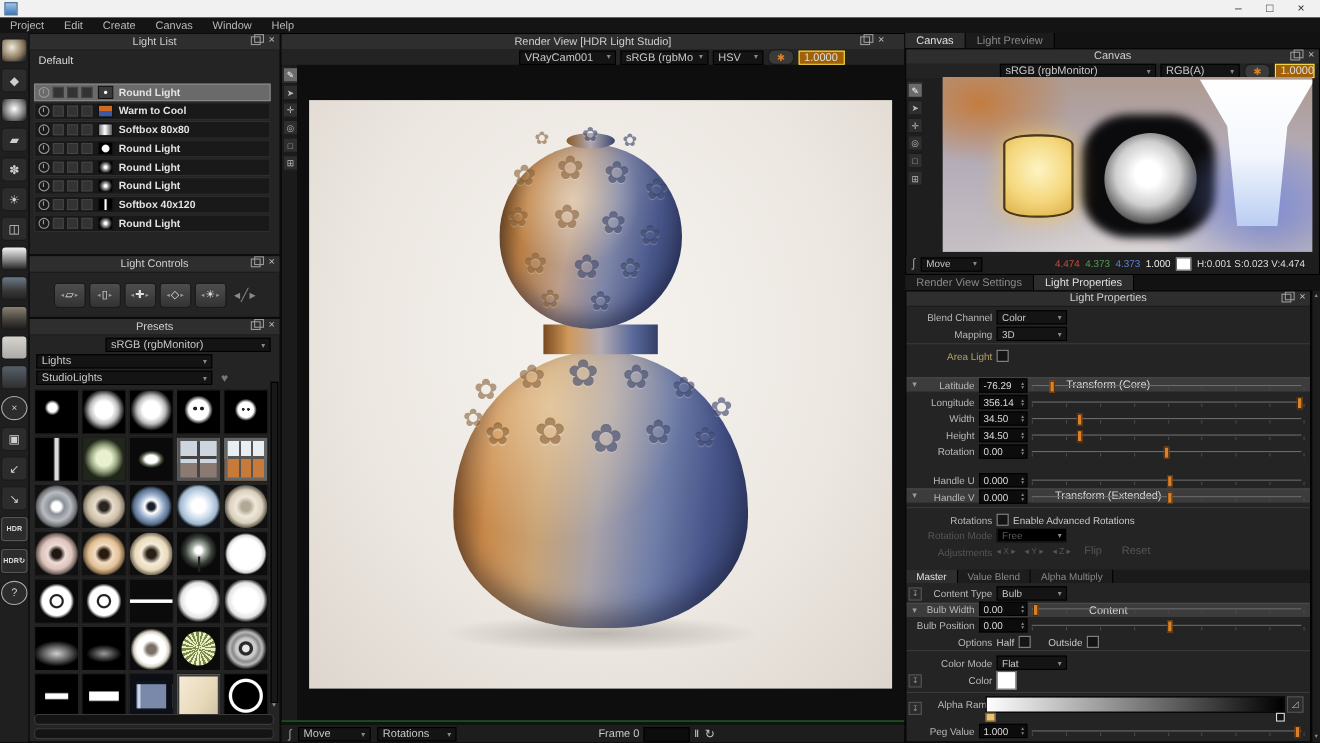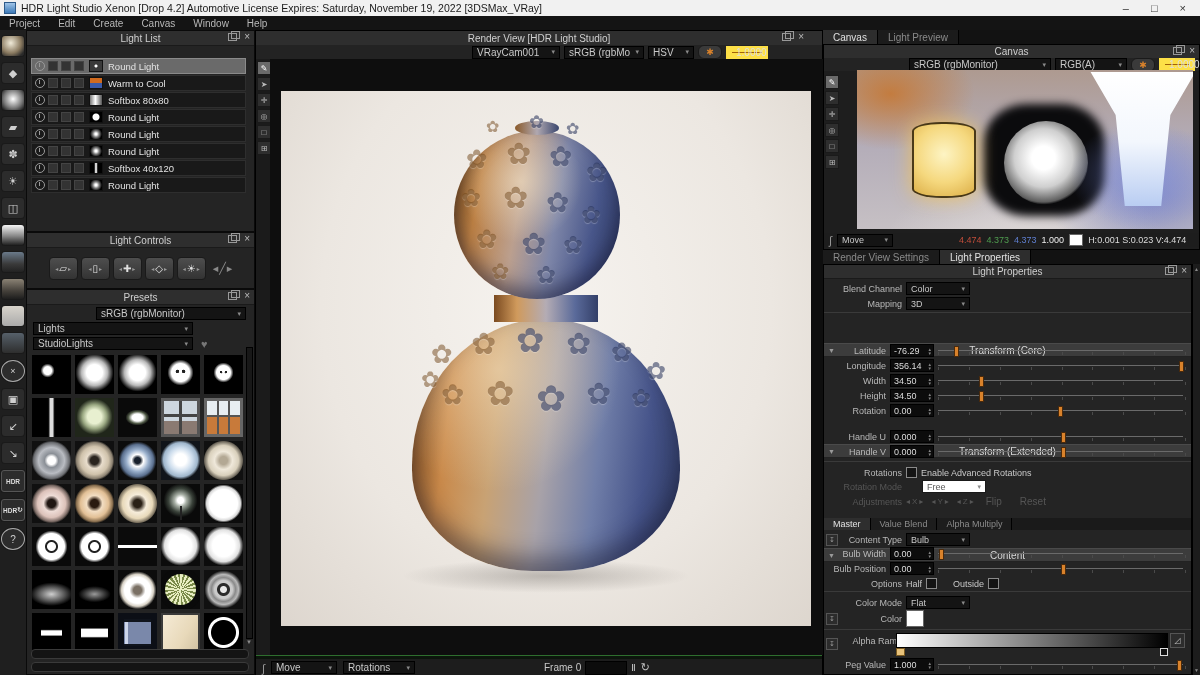--- a/index.html
+++ b/index.html
@@ -21,21 +21,21 @@
   .phead{height:14px;background:#2e2e2e;border-bottom:1px solid #1a1a1a;display:flex;
          align-items:center;justify-content:center;position:relative;color:#cfcfcf;}
   .hicons{position:absolute;right:4px;top:2px;display:flex;gap:7px;align-items:center;color:#9a9a9a;}
   .dock{width:7px;height:6px;border:1px solid #999;position:relative;background:#2e2e2e;}
   .dock::after{content:'';position:absolute;left:2px;top:-3px;width:7px;height:6px;border:1px solid #999;}
   .xclose{font-size:10px;line-height:8px;color:#bbb;}
   .dd{display:inline-flex;align-items:center;background:#141414;border:1px solid #000;
       color:#c8c8c8;padding:0 4px;height:13px;box-sizing:border-box;}
   .dd .ddlabel{flex:1;white-space:nowrap;overflow:hidden;}
   .dd .arr{color:#8a8a8a;font-size:7px;margin-left:5px;}
-  .dd.disabled{color:#5a5a5a;border-color:#1a1a1a;background:#ffffff;margin-left:16px;}
+  .dd.disabled{color:#5a5a5a;border-color:#1a1a1a;background:#000000;}
   .valbox{width:44px;height:13px;background:#0c0c0c;border:1px solid #000;display:flex;
           align-items:center;box-sizing:border-box;flex:none;}
   .valbox .vtext{flex:1;padding-left:3px;font-size:9px;color:#ddd;}
   .spin{display:flex;flex-direction:column;color:#888;font-size:5px;line-height:4px;padding-right:2px;text-align:center;}
   .cb{width:9px;height:9px;border:1px solid #8a8a8a;background:#141414;flex:none;}
   .slider{position:relative;flex:1;height:13px;}
   .slider .track{position:absolute;left:0;right:2px;top:6px;height:1px;background:#6a6a6a;}
   .slider .tick{position:absolute;top:8px;width:1px;height:3px;background:#4a4a4a;}
   .slider .marker{position:absolute;top:2px;width:3px;height:9px;background:#d9822b;border:1px solid #4a2a0c;}
   .sec{height:12px;background:#3c3c3c;border-top:1px solid #4a4a4a;border-bottom:1px solid #222;
@@ -53,21 +53,21 @@
   .tool.cimg{background:linear-gradient(#6a7a8a,#3a3a3a 60%,#222);}
   .tool.cimg2{background:linear-gradient(#8a8274,#44403a 60%,#1e1e1e);}
   .tool.cplane{background:linear-gradient(#d8d4cc,#aaa);}
   .tool.cimg3{background:linear-gradient(#56606a,#2e2e2e);}
   .tool.cx{border-radius:50%;border:1px solid #aaa;background:#2c2c2c;font-size:9px;}
   .tool.thdr{font-size:6.5px;font-weight:bold;letter-spacing:0;color:#ddd;border:1px solid #555;}
   .tool.thelp{border-radius:50%;border:1px solid #aaa;font-size:10px;}
   
   #light-list{left:26px;top:30px;width:229px;height:202px;}
   .group-label{padding:4px 0 3px 8px;color:#d8d8d8;}
-  #light-rows{padding:12px 8px 0 4px;}
+  #light-rows{padding:12px 8px 0 4px;font-weight:bold;}
   .llrow{height:14px;margin-bottom:1px;display:flex;align-items:center;gap:3px;padding-left:3px;
          background:#191919;border:1px solid #2e2e2e;}
   .llrow.selected{background:#6a6a6a;border-color:#8a8a8a;}
   .power{width:8px;height:8px;border:1px solid #999;border-radius:50%;position:relative;flex:none;}
   .power::after{content:'';position:absolute;left:3px;top:1px;width:1px;height:4px;background:#999;}
   .sq{width:8px;height:8px;background:#333;border:1px solid #444;flex:none;}
   .lthumb{width:12px;height:10px;margin:0 2px;flex:none;border:1px solid #111;}
   .llname{font-size:9.5px;color:#e2e2e2;white-space:nowrap;}
   .th-dark-dot{background:radial-gradient(circle at 50% 50%,#fff 0 1px,#3a3a3a 2px);}
   .th-warmcool{background:linear-gradient(#d06a1e 50%,#3a5aa8 50%);}
@@ -140,21 +140,21 @@
   .pt-circle-outline{background:radial-gradient(circle,transparent 0 12px,#fff 13px 15px,transparent 16px),#000;}
   .hbar{position:absolute;left:4px;width:216px;height:8px;background:#141414;border:1px solid #3a3a3a;border-radius:4px;}
   #preset-scroll{position:absolute;right:1px;top:57px;width:5px;height:290px;background:#181818;border:1px solid #000;}
   #preset-filter{position:absolute;right:2px;top:349px;color:#8a8a8a;font-size:6px;}
   
   #render-panel{left:255px;top:30px;width:568px;height:645px;background:#1b1b1b;border:1px solid #000;box-sizing:border-box;}
   #rv-toolbar{position:absolute;left:0;top:14px;width:100%;height:14px;background:#232323;
               display:flex;justify-content:flex-end;align-items:center;gap:4px;padding-right:54px;box-sizing:border-box;}
   .gearbtn{width:22px;height:12px;border-radius:6px;background:#3a3a3a;border:1px solid #1a1a1a;
            color:#d9822b;font-size:9px;display:flex;align-items:center;justify-content:center;line-height:10px;}
-  .expbox{width:42px;height:13px;background:#a16207;border:6px solid #fde047;color:#ddd;
+  .expbox{width:42px;height:13px;background:#a16207;border:1px solid #fde047;color:#ddd;
           display:flex;align-items:center;padding-left:4px;box-sizing:border-box;}
   .strip{position:absolute;left:0;width:14px;display:flex;flex-direction:column;gap:2px;padding-top:2px;}
   .strip-icon{width:12px;height:12px;margin-left:1px;background:#2e2e2e;color:#bbb;font-size:8px;
               display:flex;align-items:center;justify-content:center;border:1px solid #1a1a1a;}
   .strip-icon.active{background:#6a6a6a;color:#fff;}
   #rv-viewport{position:absolute;left:14px;top:28px;width:553px;height:596px;background:#0e0e0e;}
   #render-image{position:absolute;left:11px;top:32px;width:530px;height:535px;
                 background:radial-gradient(ellipse at 50% 40%,#f6f3ef 0%,#ece7e1 60%,#ddd6ce 100%);overflow:hidden;}
   
   .b-shadow{position:absolute;left:120px;top:468px;width:290px;height:34px;border-radius:50%;
@@ -240,21 +240,20 @@
   .dis{color:#555;}
   .axisgrp{display:flex;align-items:center;gap:2px;color:#555;font-size:8px;margin-right:8px;}
 </style>
 </head>
 <body>
 
 <div id="app">
 
   <div id="titlebar" class="abs">
     <span class="app-icon"></span>
-    <span>HDR Light Studio Xenon [Drop 4.2] Automotive License Expires: Saturday, November 19, 2022  [3DSMax_VRay]</span>
     <span id="win-controls">
       <span>–</span>
       <span>□</span>
       <span>×</span>
     </span>
   </div>
 
   <div id="menubar" class="abs">
       <div class="menu-item">Project</div>
       <div class="menu-item">Edit</div>
@@ -287,20 +286,21 @@
     </div>
 
   <div id="light-list" class="abs panel">
     <div class="phead">
       <span>Light List</span>
       <span class="hicons">
           <span class="dock"></span>
       <span class="xclose">×</span>
         </span>
     </div>
+    <div class="group-label">Default</div>
     <div id="light-rows">
         <div class="llrow selected">
           <span class="power"></span>
           <span class="sq"></span>
           <span class="sq"></span>
           <span class="sq"></span>
           <span class="lthumb th-dark-dot"></span>
           <span class="llname">Round Light</span>
         </div>
         <div class="llrow">
@@ -714,20 +714,24 @@
         </span>
     </div>
     <div class="prow" style="top:31px">
       <span class="plabel">Mapping</span>
       <span class="dd">
         <span class="ddlabel">3D</span>
           <span class="arr">▾</span>
         </span>
     </div>
     <div class="divider abs" style="left:0;top:47px;width:100%"></div>
+    <div class="prow" style="top:51px">
+      <span class="plabel olive">Area Light</span>
+      <span class="cb"></span>
+    </div>
 
     <div class="sec abs" style="left:0;top:64px;width:100%">
       <span class="tri">▼</span>
         <span>Transform (Core)</span>
       </div>
     <div id="core-rows" class="abs" style="left:0;top:78px;width:100%">
         <div class="sliderrow">
           <span class="plabel">Latitude</span>
           <span class="valbox">
             <span class="vtext">-76.29</span>

